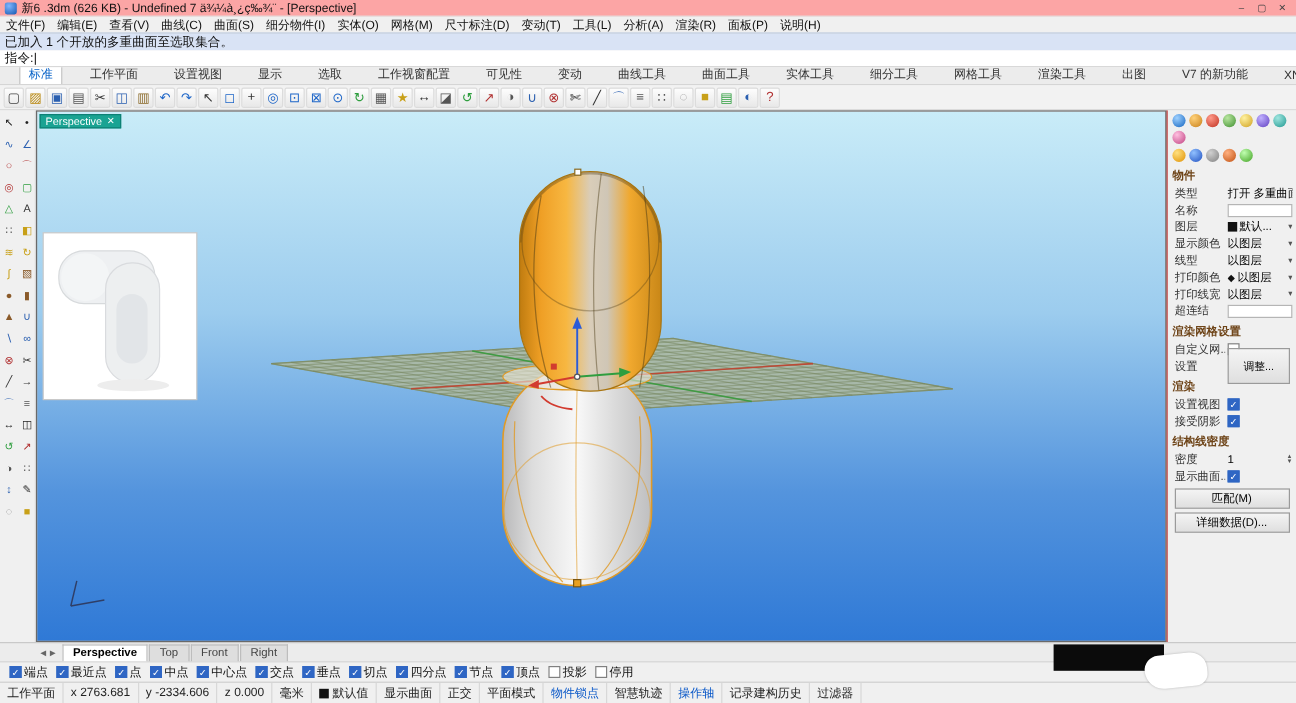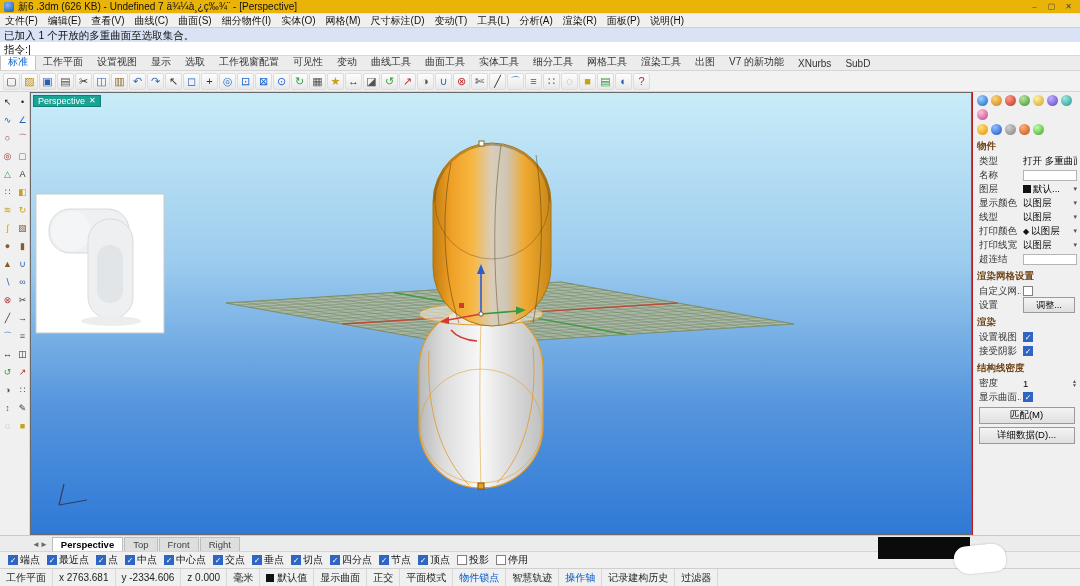--- a/index.html
+++ b/index.html
@@ -1,41 +1,41 @@
 <!DOCTYPE html>
 <html style="--accent-orange: #e09a26; --viewport-top: #c9ecf8; --viewport-bottom: #2f79d6; --grid-fill: #aeb89d; --selection-teal: #1aa393; --check-blue: #2f66c4;"><head>
 <meta charset="utf-8">
 <style>
   * { box-sizing: border-box; margin: 0; padding: 0; }
   html,body { width:1080px; height:586px; overflow:hidden;
     font-family:"Liberation Sans",sans-serif; font-size:11px; background:#f0f0f0; color:#111; }
 
   
-  .titlebar { height:14px; background:#eab308; display:flex; align-items:center; gap:4px;
+  .titlebar { height:14px; background:#fca5a5; display:flex; align-items:center; gap:4px;
     padding:0 4px; font-size:10px; border-bottom:1px solid #e3e3e3; }
   .app-icon { width:10px; height:10px; border-radius:2px;
     background:radial-gradient(circle at 35% 30%, #7fb6ff, #1557b0); flex:0 0 auto; }
   .title-text { white-space:nowrap; overflow:hidden; }
   .win-controls { margin-left:auto; display:flex; gap:2px; }
   .winbtn { width:15px; height:11px; display:flex; align-items:center; justify-content:center;
     font-size:8px; color:#444; }
 
   .menubar { height:13px; background:#f0f0f0; display:flex; align-items:center;
     font-size:10px; white-space:nowrap; overflow:hidden; }
   .menu-item { padding:0 5px; cursor:default; }
 
   .cmd-history { height:15px; line-height:15px; background:#d9e3f5; border-top:1px solid #c6cfdd;
     padding:0 4px; font-size:10.5px; white-space:nowrap; overflow:hidden; }
   .cmd-prompt { height:14px; line-height:14px; background:#fff; padding:0 4px;
     font-size:10.5px; border-bottom:1px solid #d8d8d8; }
   .caret { display:inline-block; width:1px; height:10px; background:#333; vertical-align:middle; margin-left:1px; }
 
   .tabbar { height:15px; background:#ececec; display:flex; align-items:flex-end;
     font-size:10px; white-space:nowrap; overflow:hidden; border-bottom:1px solid #d5d5d5; }
-  .ribbon-tab { padding:1px 7px; color:#333; }
+  .ribbon-tab { padding:1px 7px; color:#333;margin-left:16px; }
   .ribbon-tab.active { background:#fff; color:#0a64c8; border:1px solid #c0c0c0; border-bottom:none; }
 
   .toolbar { height:21px; background:#f2f2f2; display:flex; align-items:center; gap:1px;
     padding:0 3px; overflow:hidden; border-bottom:1px solid #d5d5d5; }
   .tool-icon { width:17px; height:17px; display:flex; align-items:center; justify-content:center;
     font-size:11px; border-radius:2px; background:linear-gradient(180deg,#fdfdfd,#e8e8e8);
     border:1px solid #dcdcdc; }
 
   
   .main { display:flex; height:443px; }
@@ -697,21 +697,21 @@
       <span class="name-input"></span>
     </div>
 
     <div class="psection">渲染网格设置</div>
     <div class="prow">
       <span class="plabel">自定义网...</span>
       <span class="cb"></span>
     </div>
     <div class="prow">
       <span class="plabel">设置</span>
-      <button class="pbtn" style="width:52px;height:16px;margin:0;font-size:9px;">调整...</button>
+      <button class="pbtn" style="width:52px;height:30px;margin:0;font-size:9px;">调整...</button>
     </div>
 
     <div class="psection">渲染</div>
     <div class="prow">
       <span class="plabel">设置视图</span>
       <span class="cb on"></span>
     </div>
     <div class="prow">
       <span class="plabel">接受阴影</span>
       <span class="cb on"></span>

